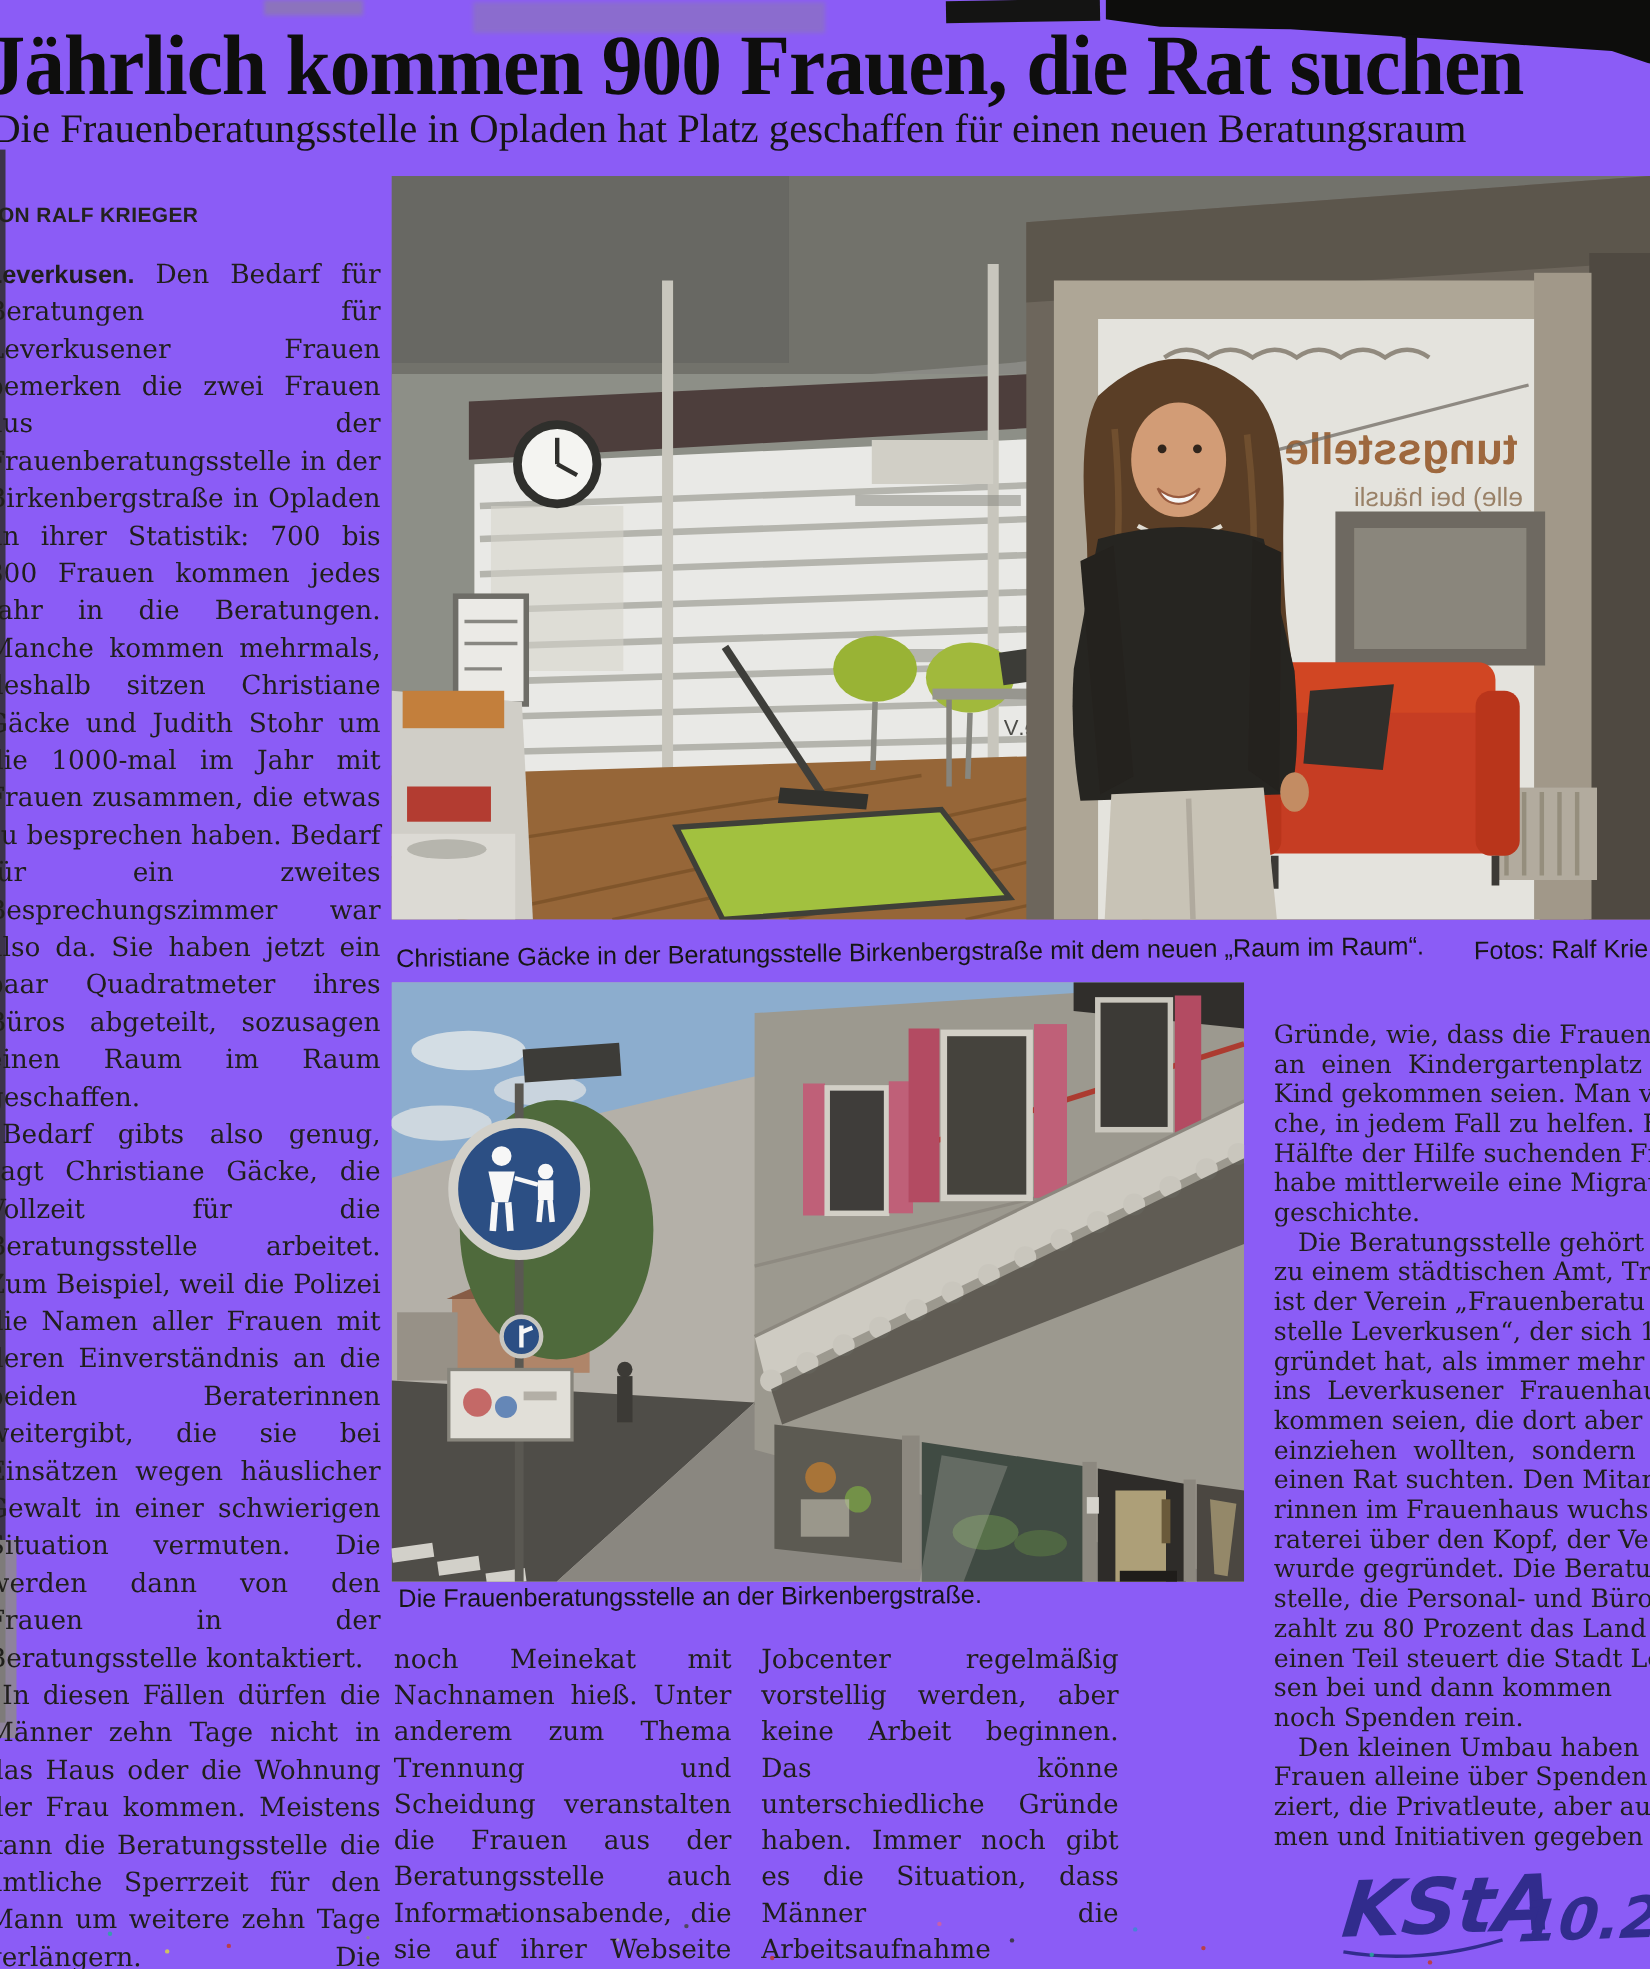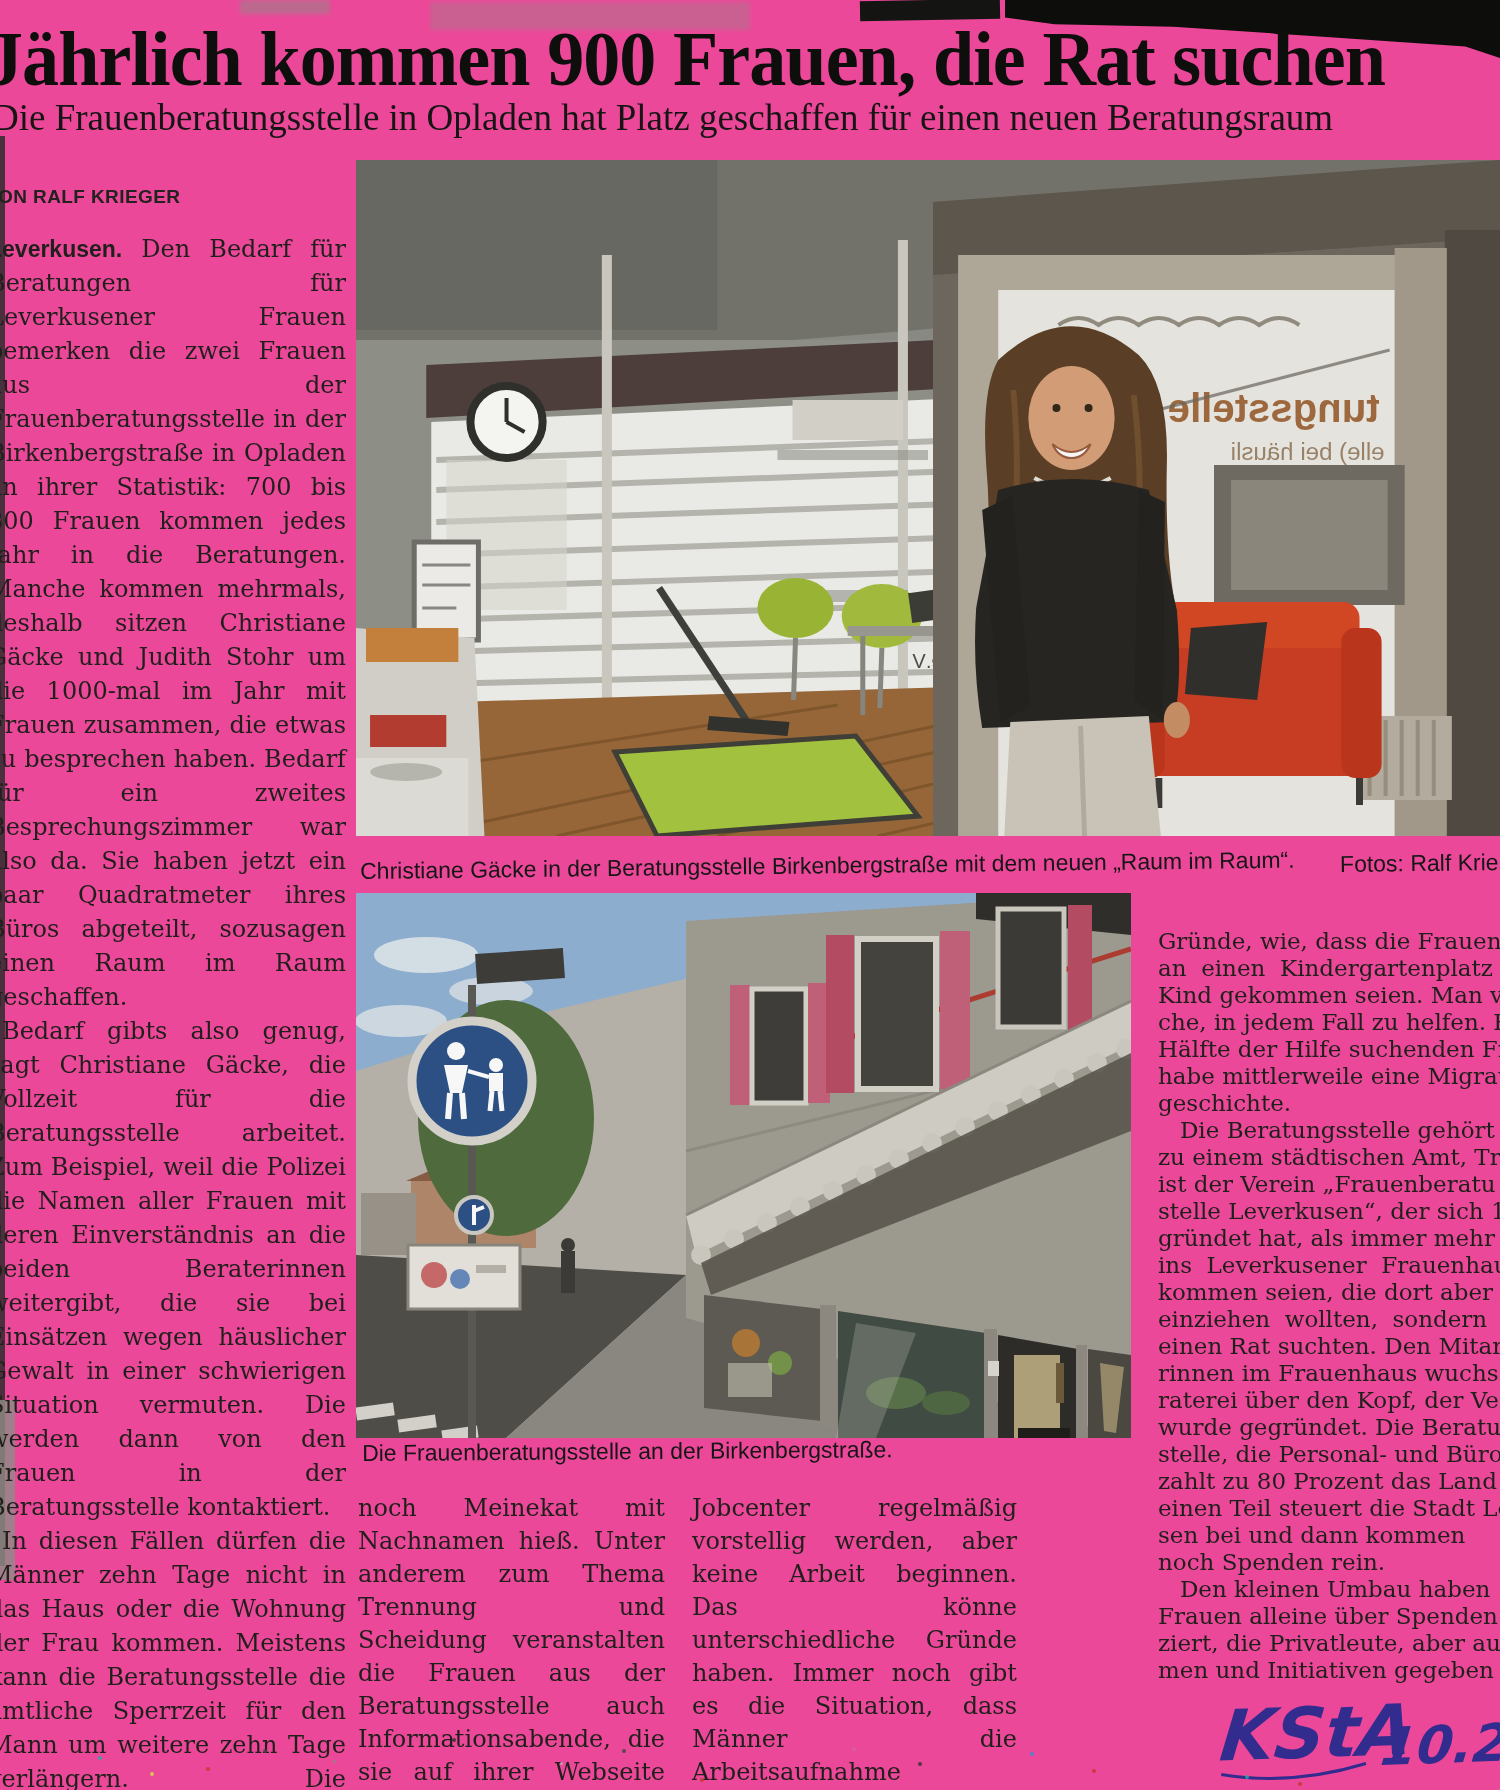--- a/index.html
+++ b/index.html
@@ -1,16 +1,16 @@
 <!DOCTYPE html>
 <html lang="de"><head>
 <meta charset="utf-8">
 <style>
   html,body{margin:0;padding:0;background:#e8e6e1;}
-  .page{position:relative;width:1500px;height:1790px;background:#ec4899;overflow:hidden;
+  .page{position:relative;width:1500px;height:1790px;background:#8b5cf6;overflow:hidden;
         font-family:"DejaVu Serif",serif;color:#1c1b19;}
   .abs{position:absolute;}
   .headline{font-family:"Liberation Serif",serif;font-weight:700;font-size:78px;letter-spacing:-1px;
             transform:scaleX(.95);transform-origin:left top;white-space:nowrap;color:#0e0e0d;}
   .subhead{font-family:"Liberation Serif",serif;font-size:37px;white-space:nowrap;color:#161514;}
   .byline{font-family:"Liberation Sans",sans-serif;font-weight:700;font-size:19px;letter-spacing:.4px;color:#23221f;}
   .bodycol{font-size:24px;line-height:34px;text-align:justify;hyphens:auto;color:#201f1c;}
   .bodycol p{margin:0;}
   .bodycol p.ind{text-indent:14px;}
   .lead{font-family:"Liberation Sans",sans-serif;font-weight:700;font-size:23px;}

